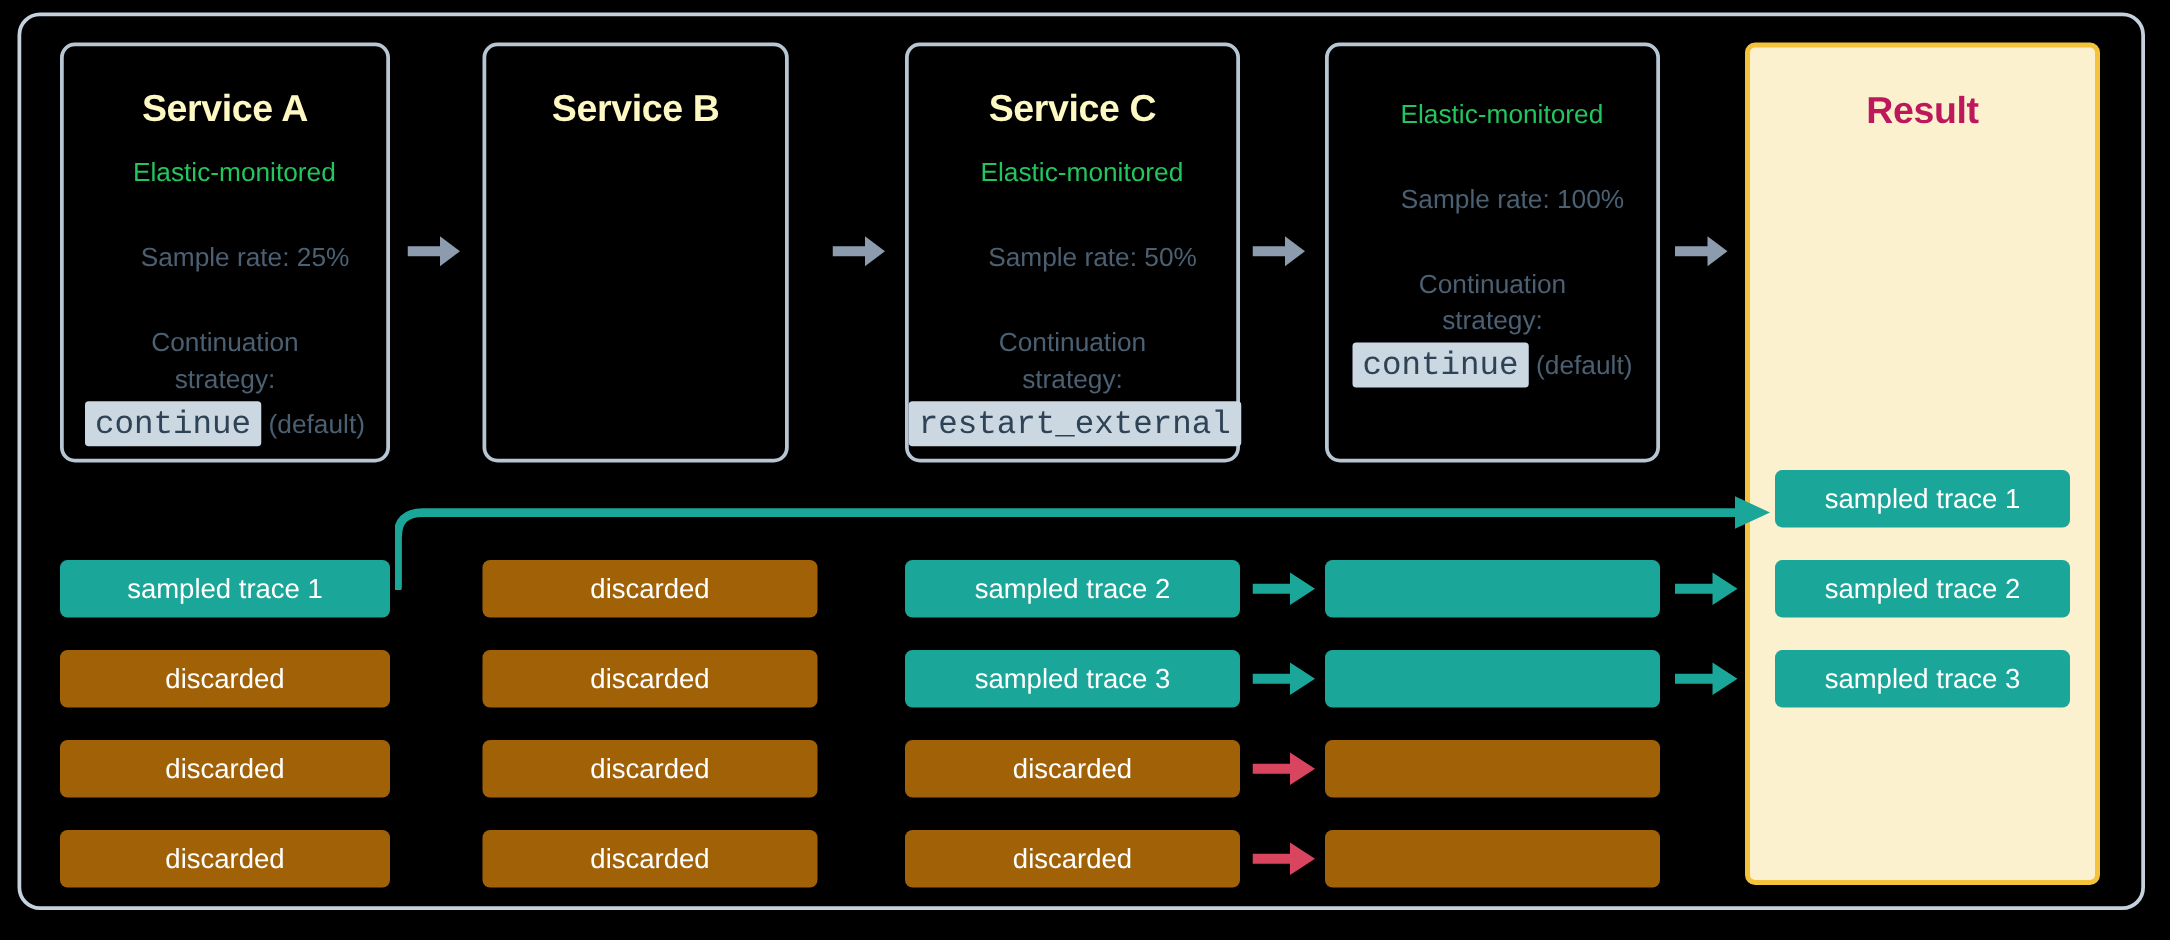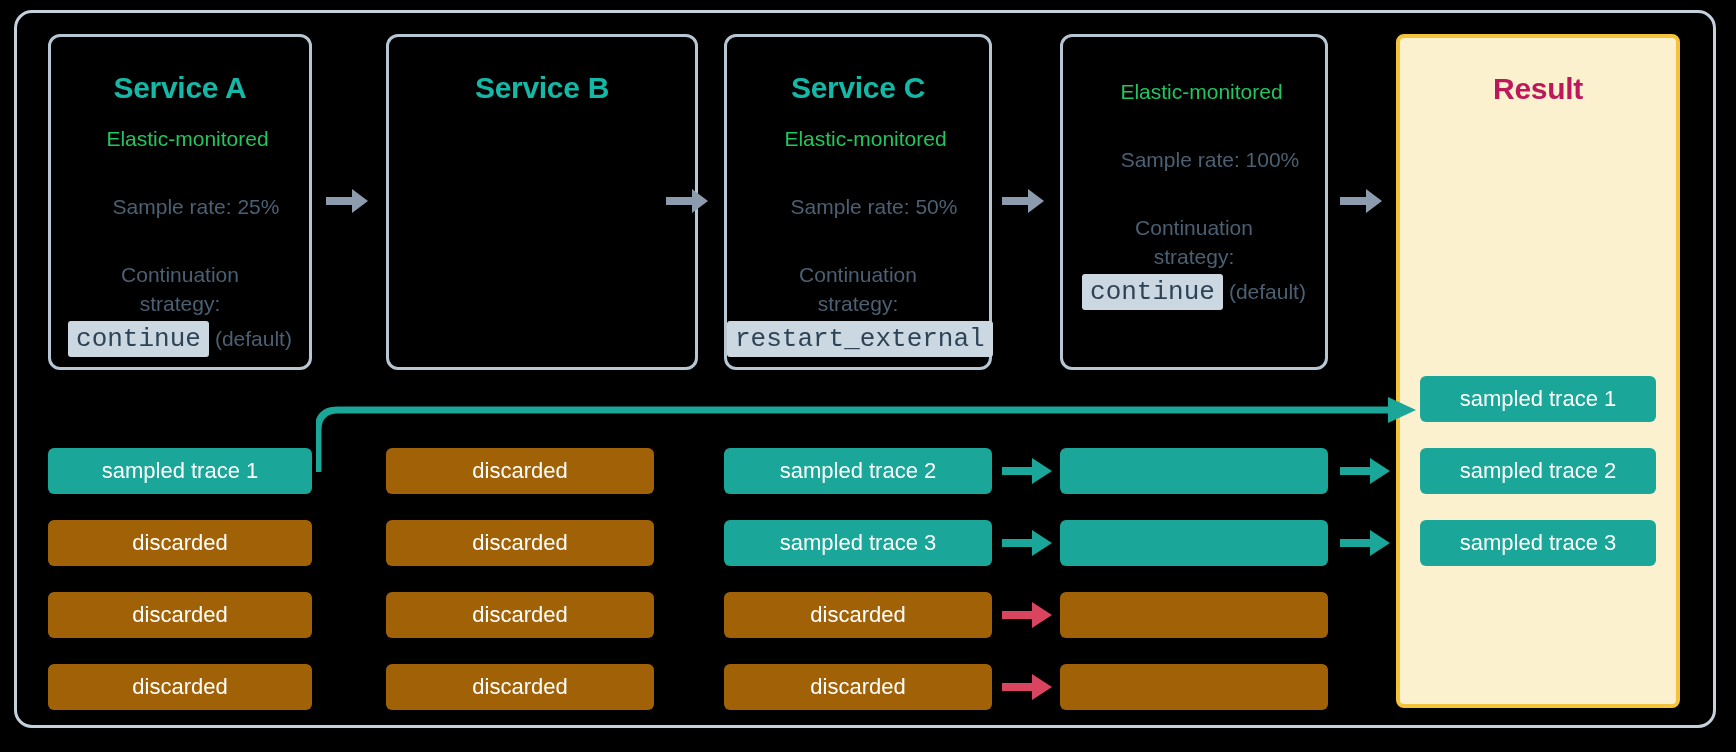--- a/index.html
+++ b/index.html
@@ -41,21 +41,21 @@
     border: 3px solid #b7c6d3;
     border-radius: 12px;
     box-sizing: border-box;
     background: #000000;
     text-align: center;
     padding-top: 20px;
   }
   .service-title {
     font-size: 30px;
     font-weight: bold;
-    color: #14b8a6;
+    color: #fef9c3;
     letter-spacing: -0.3px;
     margin: 14px 0 0 0;
     line-height: 1.1;
   }
   .service-sub {
     font-size: 21px;
     color: #22c55e;
     margin-top: 22px;
     line-height: 1.2;
     margin-left: 15px;
@@ -176,21 +176,21 @@
   <div class="service-box" id="svc-0" style="left:48px; width:264px;">
     <div class="service-title">Service A</div>
     <div class="service-sub">Elastic-monitored</div>
     <div class="service-rate">Sample rate: 25%</div>
     <div class="service-cont-label">Continuation<br>strategy:</div>
     <div class="strategy-line">
       <code class="chip">continue</code><span class="strategy-default">(default)</span>
     </div>
   </div>
 
-  <div class="service-box" id="svc-1" style="left:386px; width:312px;">
+  <div class="service-box" id="svc-1" style="left:386px; width:245px;">
     <div class="service-title">Service B</div>
   </div>
 
   <div class="service-box" id="svc-2" style="left:724px; width:268px;">
     <div class="service-title">Service C</div>
     <div class="service-sub">Elastic-monitored</div>
     <div class="service-rate">Sample rate: 50%</div>
     <div class="service-cont-label">Continuation<br>strategy:</div>
     <div class="strategy-line">
       <code class="chip">restart_external</code>

